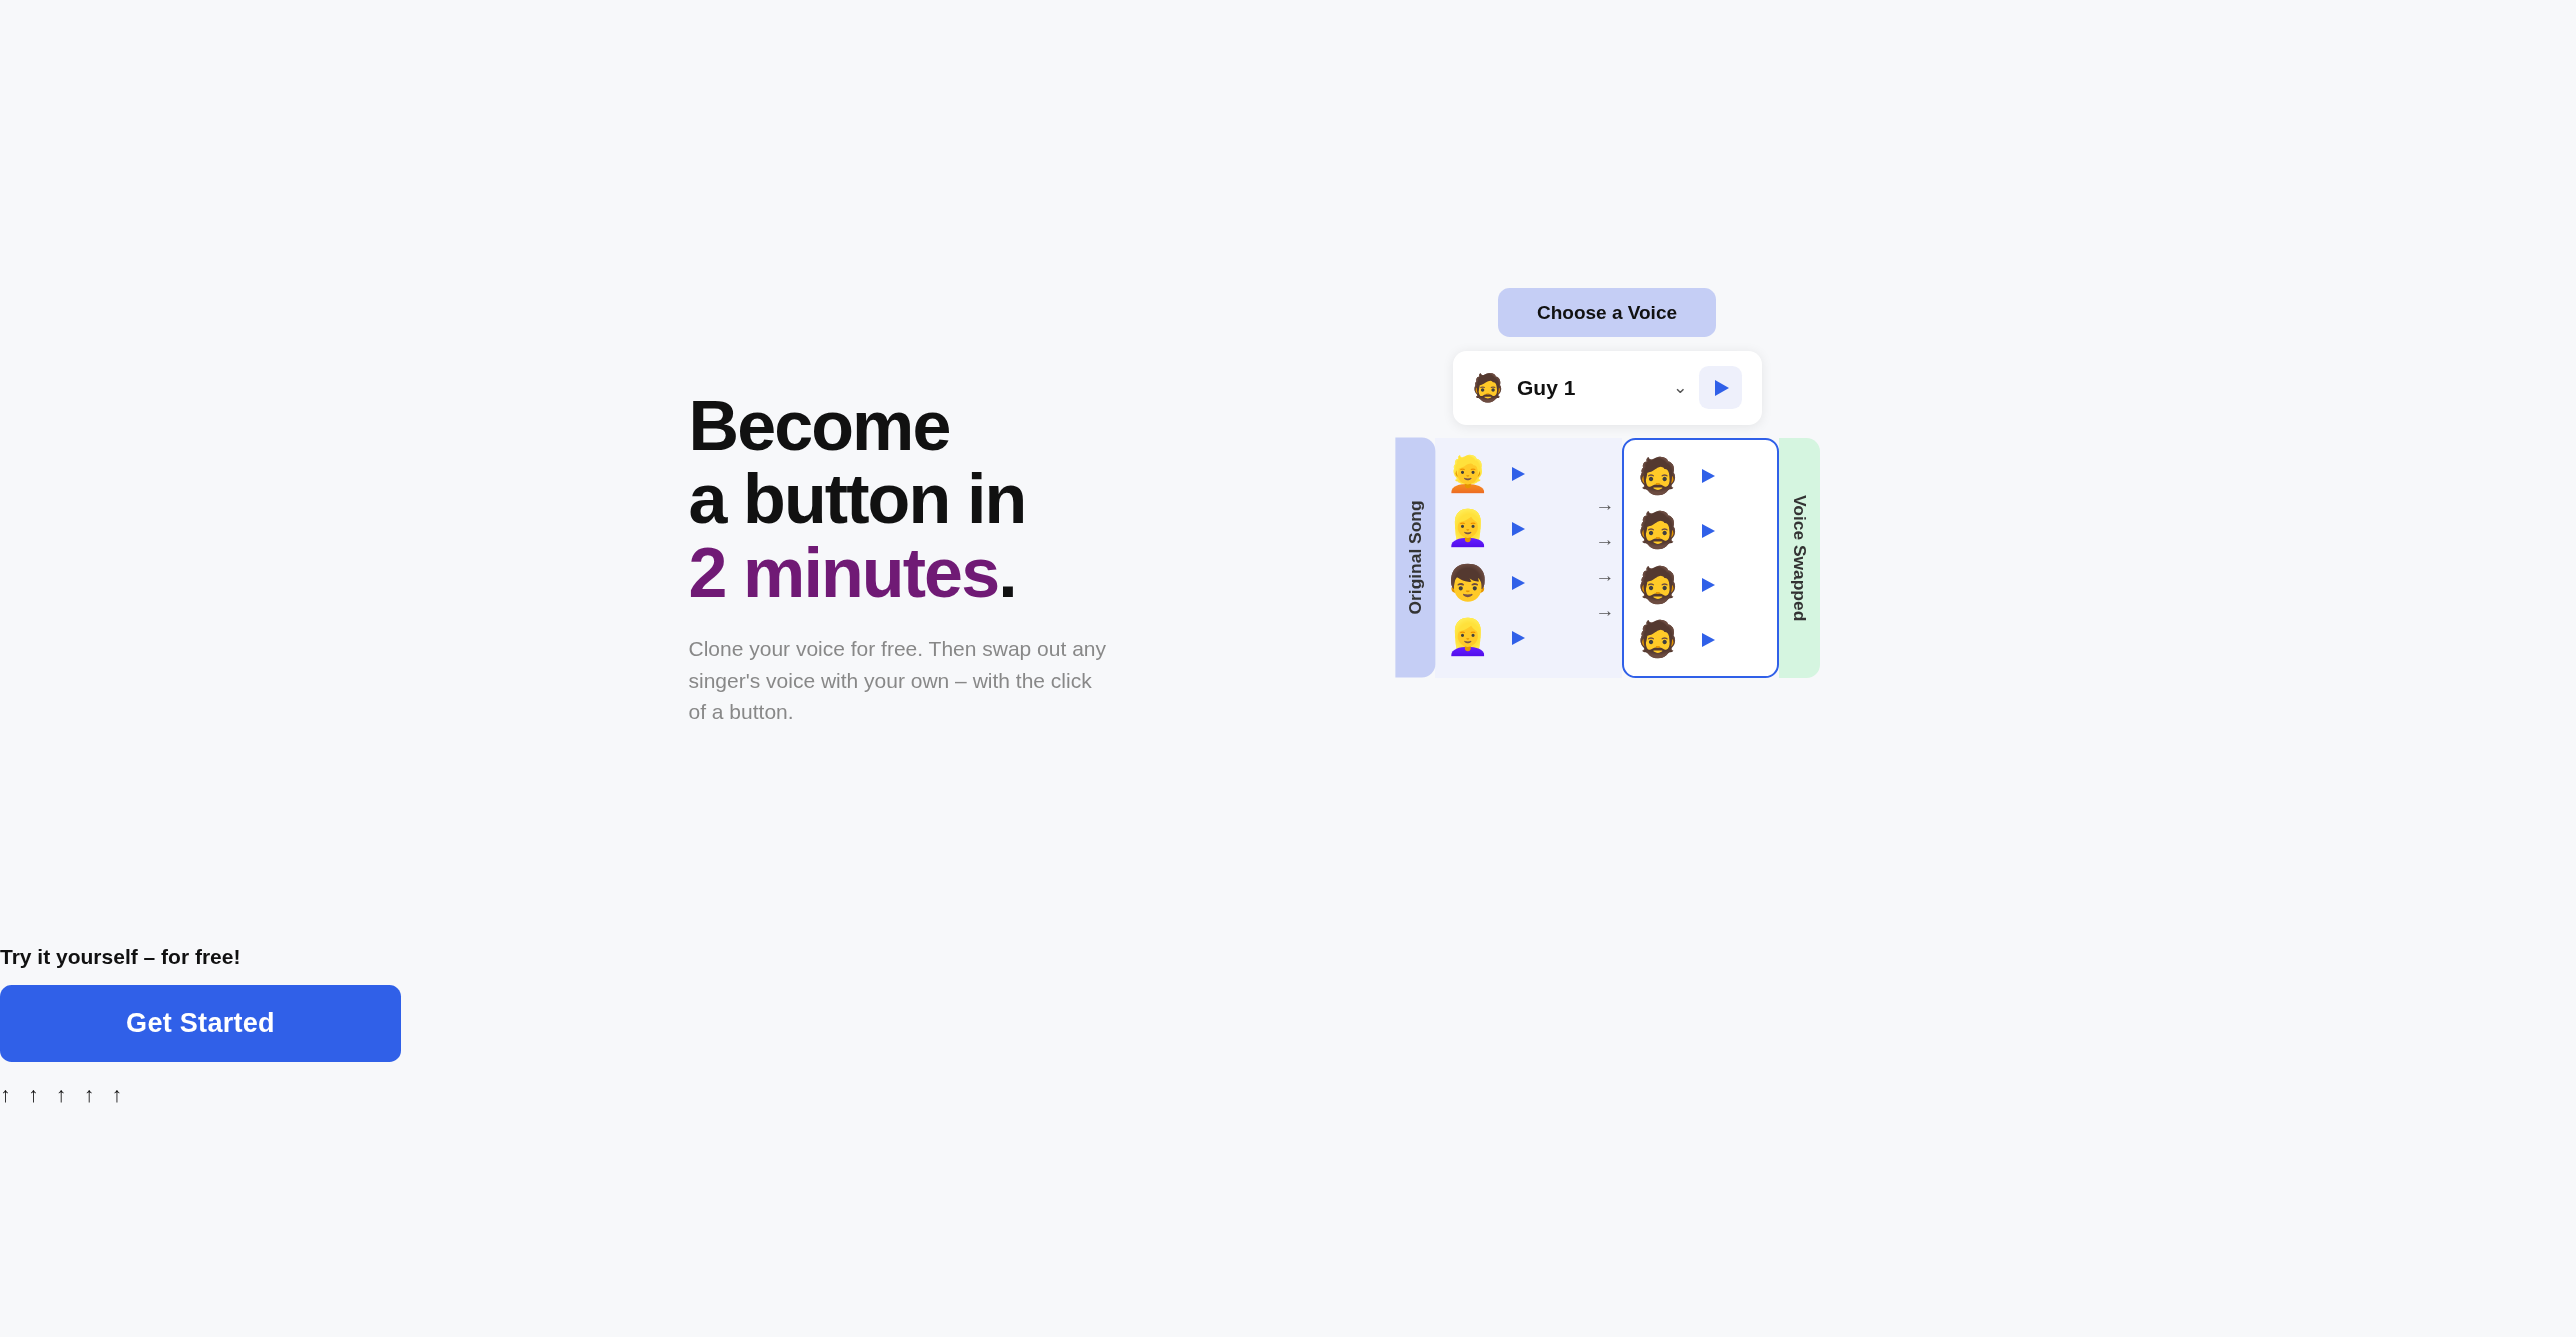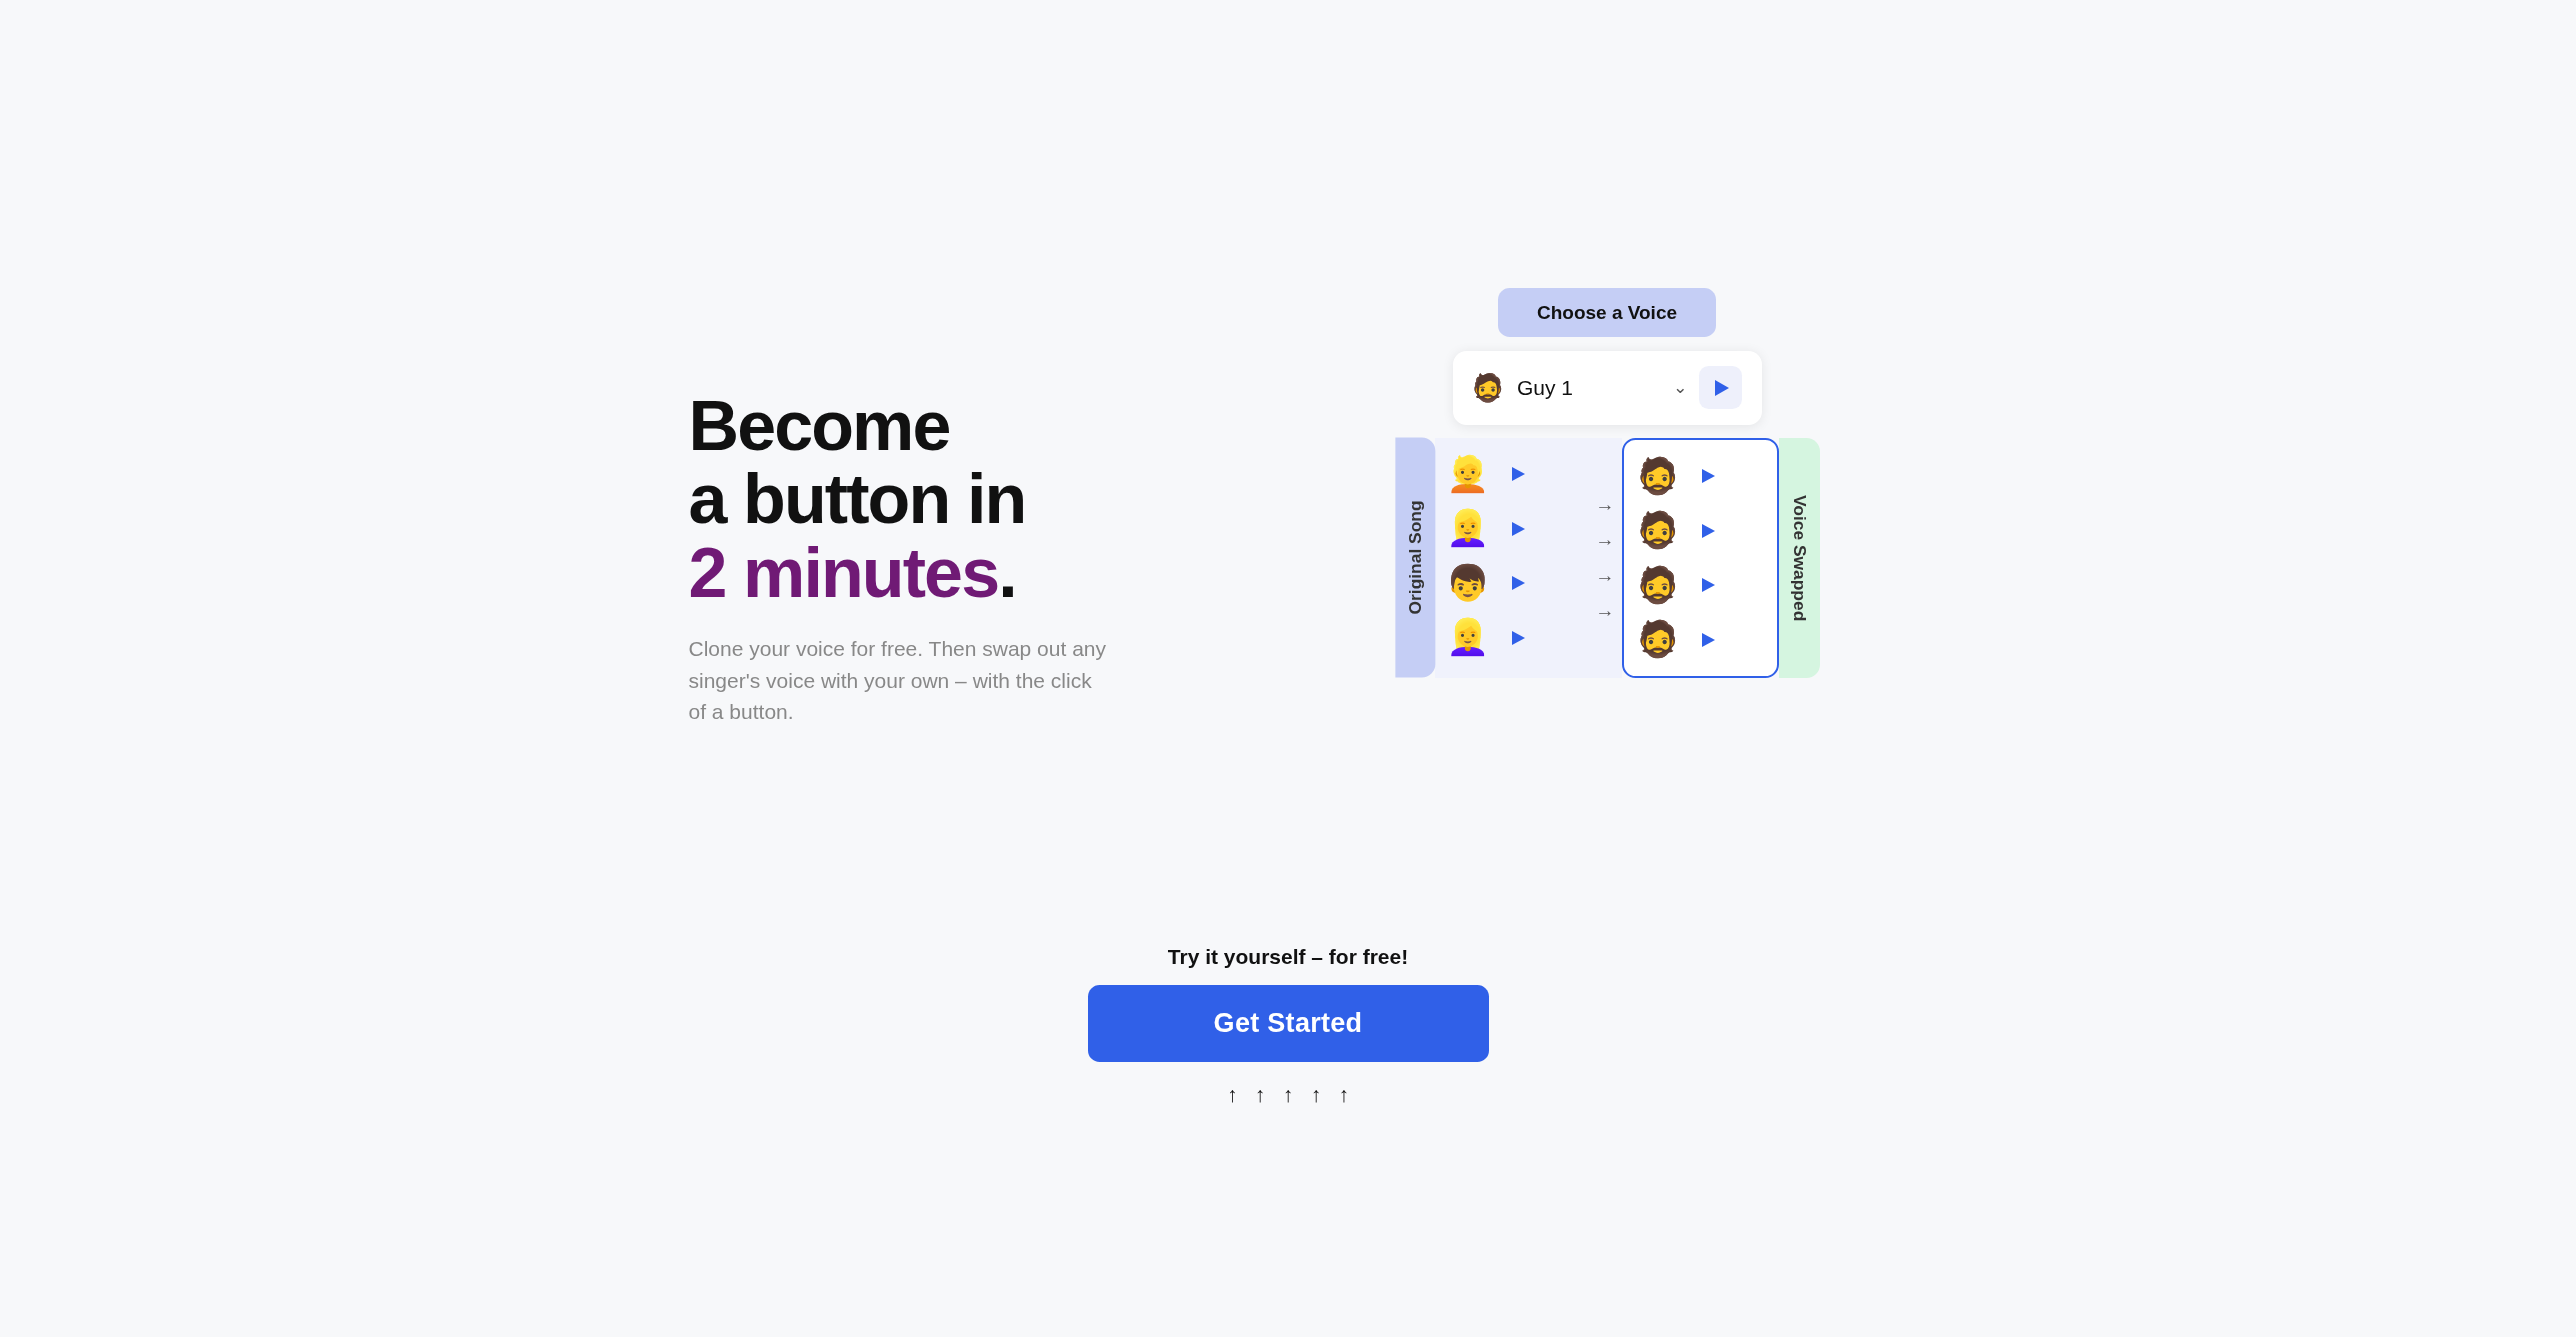--- a/index.html
+++ b/index.html
@@ -87,21 +87,21 @@
       align-self: center;
     }
 
     .voice-selector .avatar-emoji {
       font-size: 27px;
     }
 
     .voice-selector .voice-name {
       flex: 1;
       font-size: 21px;
-      font-weight: 400;
+      font-weight: 700;
       color: #111;
     }
 
     .voice-selector .chevron-icon {
       font-size: 17.4px;
       color: #555;
     }
 
     .voice-selector .play-btn {
       width: 43px;
@@ -216,21 +216,20 @@
       font-size: 19.3px;
       color: #555;
       font-weight: bold;
     }
 
     
     .bottom-section {
       margin-top: 58px;
       display: flex;
       flex-direction: column;
-      align-items: center;
       gap: 15.5px;
       width: 100%;
     }
 
     .try-text {
       font-size: 21px;
       font-weight: 600;
       color: #111;
     }
 

